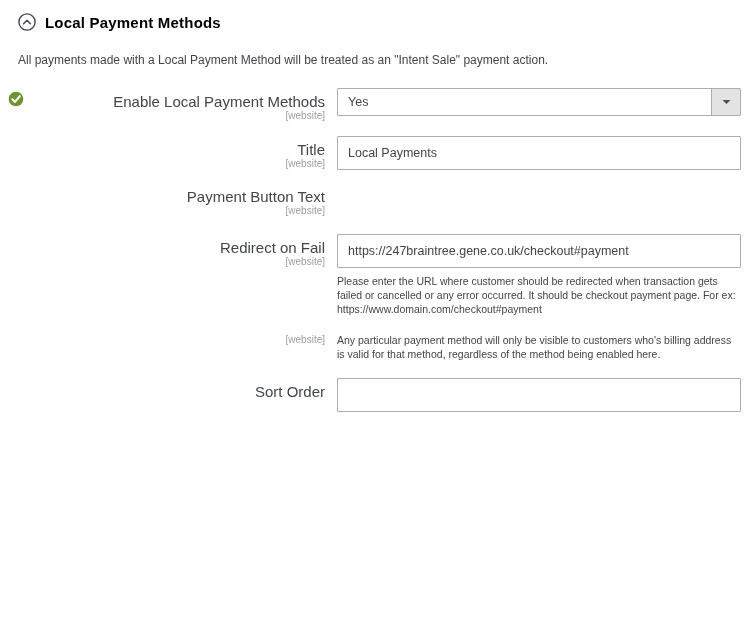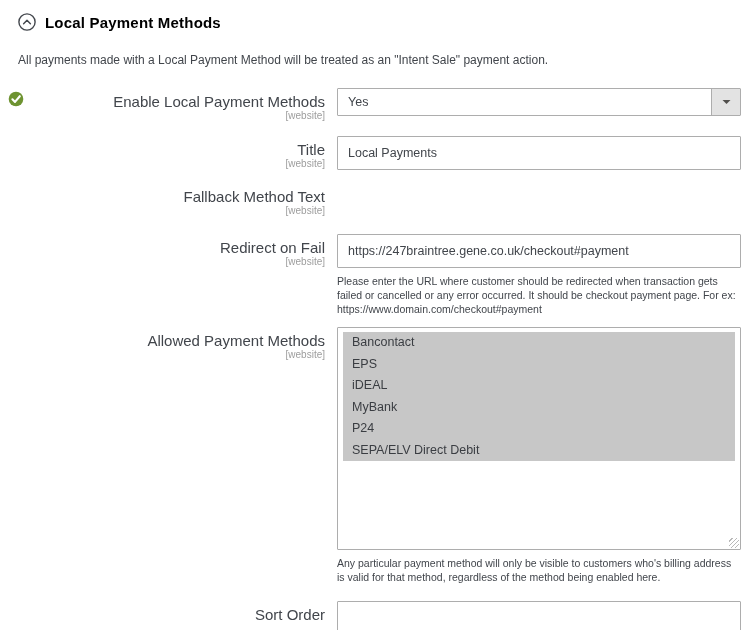--- a/index.html
+++ b/index.html
@@ -97,51 +97,41 @@
         <span class="field-label">Title</span>
         <span class="field-scope">[website]</span>
       </div>
       <div class="field-col">
         <input type="text" class="text-input" value="Local Payments" style="">
       </div>
     </div>
 
     <div class="row row-fallback">
       <div class="label-col">
-        <span class="field-label">Fallback Method Text</span>
+        <span class="field-label">Payment Button Text</span>
         <span class="field-scope">[website]</span>
       </div>
     </div>
 
     <div class="row row-redirect">
       <div class="label-col">
         <span class="field-label">Redirect on Fail</span>
         <span class="field-scope">[website]</span>
       </div>
       <div class="field-col">
         <input type="text" class="text-input" value="https://247braintree.gene.co.uk/checkout#payment" style="">
         <div class="field-note">Please enter the URL where customer should be redirected when transaction gets failed or cancelled or any error occurred. It should be checkout payment page. For ex: https://www.domain.com/checkout#payment</div>
       </div>
     </div>
 
     <div class="row row-allowed">
       <div class="label-col">
-        <span class="field-label">Allowed Payment Methods</span>
         <span class="field-scope">[website]</span>
       </div>
       <div class="field-col">
-        <div class="multiselect">
-          <div class="ms-option">Bancontact</div>
-          <div class="ms-option">EPS</div>
-          <div class="ms-option">iDEAL</div>
-          <div class="ms-option">MyBank</div>
-          <div class="ms-option">P24</div>
-          <div class="ms-option">SEPA/ELV Direct Debit</div>
-          <span class="resize-handle"></span>
-        </div>
         <div class="field-note">Any particular payment method will only be visible to customers who's billing address is valid for that method, regardless of the method being enabled here.</div>
       </div>
     </div>
 
     <div class="row row-sort">
       <div class="label-col">
         <span class="field-label">Sort Order</span>
 
       </div>
       <div class="field-col">

